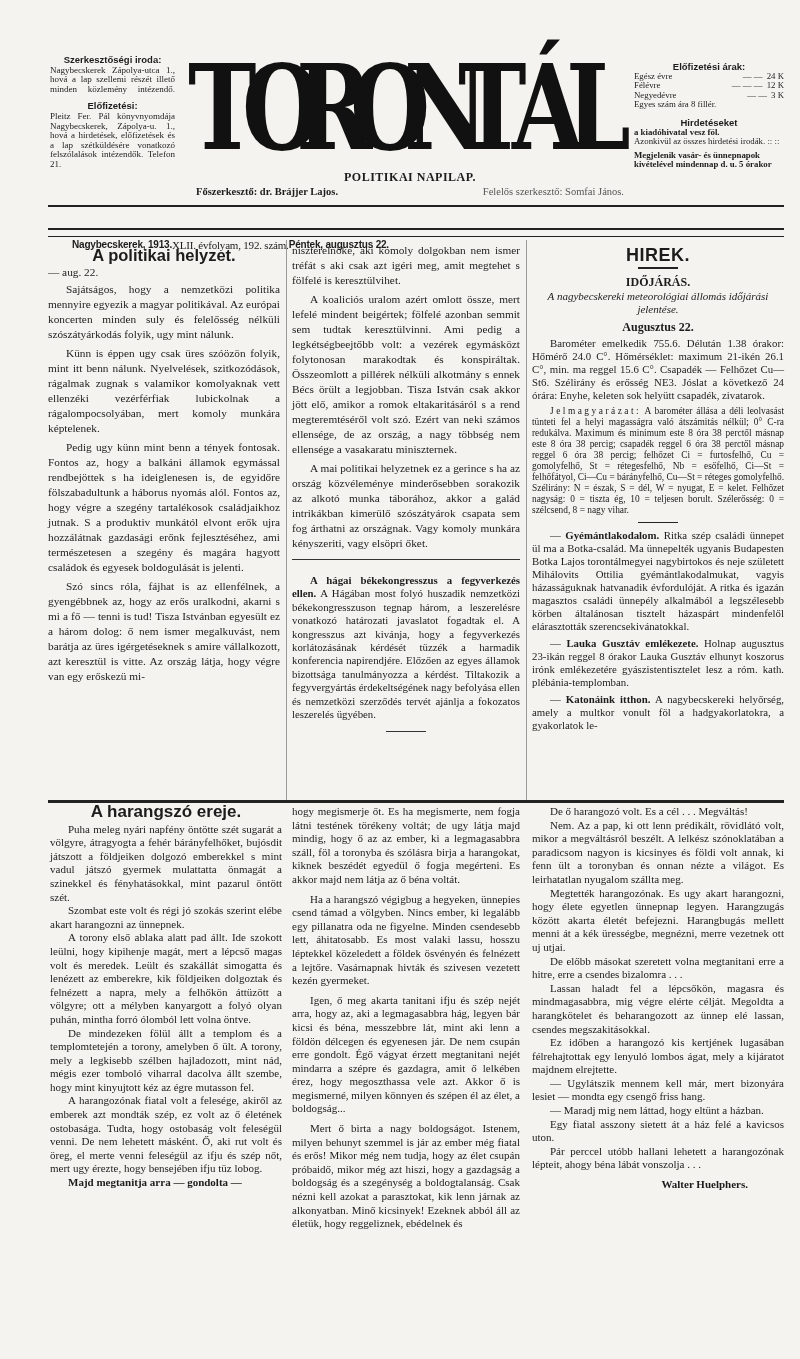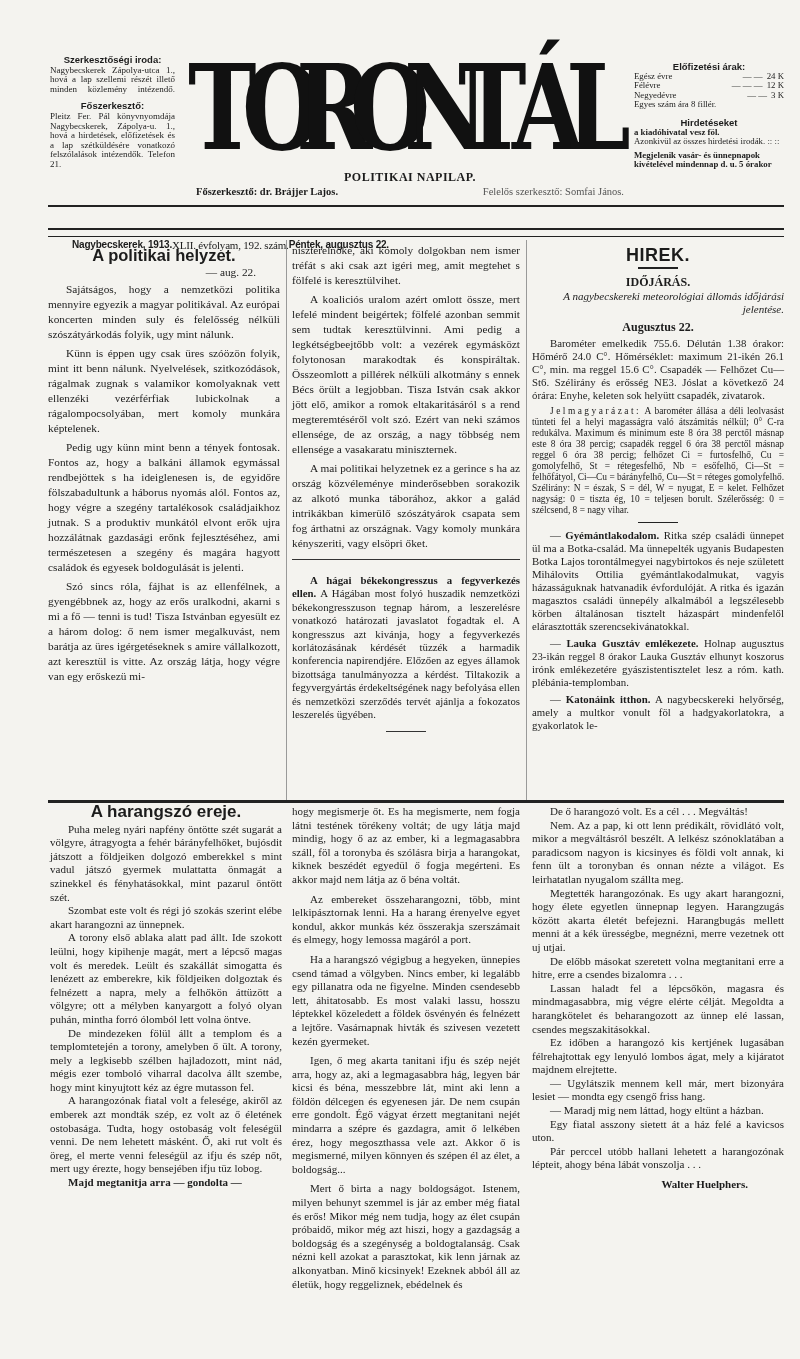--- a/index.html
+++ b/index.html
@@ -29,44 +29,44 @@
   .dateline { position: absolute; left: 72px; top: 214px; width: 715px; display: flex; justify-content: flex-start; font-size: 10px; font-weight: bold; font-family: "Liberation Sans", sans-serif; letter-spacing: -0.2px; margin-top: 25px; }
   .dateline .mid { font-weight: normal; font-family: "Liberation Serif", serif; font-size: 11px; }
 
   .vrule { position: absolute; width: 1px; background: #999; }
 
   
   .col { position: absolute; font-size: 11.3px; line-height: 15px; text-align: justify; }
   .col p { text-indent: 18px; margin-bottom: 4px; }
   .col p.noind { text-indent: 0; }
   h2.head { font-family: "Liberation Sans", sans-serif; font-weight: bold; font-size: 16.5px; text-align: center; margin: 0 0 2px; }
-  .dateright { text-align: right; padding-right: 24px; margin-bottom: 2px; }
+  .dateright { text-align: left; padding-right: 24px; margin-bottom: 2px; }
   .b { font-weight: bold; }
   .spaced { letter-spacing: 2.5px; }
 
   .hirek-title { font-family: "Liberation Sans", sans-serif; font-weight: bold; font-size: 18px; text-align: center; letter-spacing: 0.5px; }
   .short-rule { width: 40px; height: 2px; background: #222; margin: 4px auto 6px; }
   .small-head { font-weight: bold; text-align: center; font-size: 12px; }
-  .italic { font-style: italic; text-align: right; font-size: 11px; line-height: 13px; }
+  .italic { font-style: italic; text-align: center; font-size: 11px; line-height: 13px; }
   .weather-small { font-size: 9.4px; line-height: 11px; }
   .news-item { font-size: 10.8px; line-height: 13px; }
 
   .bottom-col { position: absolute; font-size: 11px; line-height: 13.6px; text-align: justify; }
   .bottom-col p { text-indent: 18px; }
   .sig { text-align: right; font-weight: bold; padding-right: 36px; margin-top: 6px; }
 </style>
 </head>
 <body>
 
 <div class="page">
 
   <div class="left-box">
     <h4>Szerkesztőségi iroda:</h4>
     <p>Nagybecskerek Zápolya-utca 1., hová a lap szellemi részét illető minden közlemény intézendő.</p>
-    <h4>Főszerkesztő:</h4>
+    <h4>Előfizetési:</h4>
     <p>Pleitz Fer. Pál könyvnyomdája Nagybecskerek, Zápolya-u. 1., hová a hirdetések, előfizetések és a lap szétküldésére vonatkozó felszólalások intézendők. Telefon 21.</p>
   </div>
 
   <div class="logo">
     <span>T</span>
     <span>O</span>
     <span>R</span>
     <span>O</span>
     <span>N</span>
     <span>T</span>
@@ -156,21 +156,20 @@
     <p>Puha meleg nyári napfény öntötte szét sugarát a völgyre, átragyogta a fehér bárányfelhőket, bujósdit játszott a földjeiken dolgozó emberekkel s mint vadul játszó gyermek mulattatta önmagát a szinekkel és fényhatásokkal, mint pazarul öntött szét.</p>
     <p>Szombat este volt és régi jó szokás szerint elébe akart harangozni az ünnepnek.</p>
     <p>A torony első ablaka alatt pad állt. Ide szokott leülni, hogy kipihenje magát, mert a lépcső magas volt és meredek. Leült és szakállát simogatta és lenézett az emberekre, kik földjeiken dolgoztak és felnézett a napra, mely a felhőkön áttüzött a völgyre; ott a mélyben kanyargott a folyó olyan puhán, mintha forró ólomból lett volna öntve.</p>
     <p>De mindezeken fölül állt a templom és a templomtetején a torony, amelyben ő ült. A torony, mely a legkisebb szélben hajladozott, mint nád, mégis ezer tomboló viharral dacolva állt szembe, hogy mint kinyujtott kéz az égre mutasson fel.</p>
     <p>A harangozónak fiatal volt a felesége, akiről az emberek azt mondták szép, ez volt az ő életének ostobasága. Tudta, hogy ostobaság volt feleségül venni. De nem lehetett másként. Ő, aki rut volt és öreg, el merte venni feleségül az ifju és szép nőt, mert ugy érezte, hogy bensejében ifju tüz lobog.</p>
     <p class="b">Majd megtanitja arra — gondolta —</p>
   </div>
 
   <div class="bottom-col" style="left:292px;top:805px;width:228px;">
     <p style="text-indent:0">hogy megismerje őt. Es ha megismerte, nem fogja látni testének törékeny voltát; de ugy látja majd mindig, hogy ő az az ember, ki a legmagasabbra száll, föl a toronyba és szólásra birja a harangokat, kiknek beszédét egyedül ő fogja megérteni. Es akkor majd nem látja az ő béna voltát.</p>
-    <p style="margin-top:6px">Az embereket összeharangozni, több, mint lelkipásztornak lenni. Ha a harang érenyelve egyet kondul, akkor munkás kéz összerakja szerszámait és elmegy, hogy lemossa magáról a port.</p>
     <p style="margin-top:6px">Ha a harangszó végigbug a hegyeken, ünnepies csend támad a völgyben. Nincs ember, ki legalább egy pillanatra oda ne figyelne. Minden csendesebb lett, áhitatosabb. Es most valaki lassu, hosszu léptekkel közeledett a földek ösvényén és felnézett a lejtőre. Vasárnapnak hivták és szivesen vezetett kezén gyermeket.</p>
     <p style="margin-top:6px">Igen, ő meg akarta tanitani ifju és szép nejét arra, hogy az, aki a legmagasabbra hág, legyen bár kicsi és béna, messzebbre lát, mint aki lenn a földön délcegen és egyenesen jár. De nem csupán erre gondolt. Égő vágyat érzett megtanitani nejét mindarra a szépre és gazdagra, amit ő lelkében érez, hogy megoszthassa vele azt. Akkor ő is megismerné, milyen könnyen és szépen él az élet, a boldogság...</p>
     <p style="margin-top:6px">Mert ő birta a nagy boldogságot. Istenem, milyen behunyt szemmel is jár az ember még fiatal és erős! Mikor még nem tudja, hogy az élet csupán próbaidő, mikor még azt hiszi, hogy a gazdagság a boldogság és a szegénység a boldogtalanság. Csak nézni kell azokat a parasztokat, kik lenn járnak az alkonyatban. Minő kicsinyek! Ezeknek abból áll az életük, hogy reggeliznek, ebédelnek és</p>
   </div>
 
   <div class="bottom-col" style="left:532px;top:805px;width:252px;">
     <p>De ő harangozó volt. Es a cél . . . Megváltás!</p>
     <p>Nem. Az a pap, ki ott lenn prédikált, rövidlátó volt, mikor a megváltásról beszélt. A lelkész szónoklatában a paradicsom nagyon is kicsinyes és földi volt annak, ki fenn ült a toronyban és onnan nézte a világot. Es leirhatatlan nyugalom szállta meg.</p>
     <p>Megtették harangozónak. Es ugy akart harangozni, hogy élete egyetlen ünnepnap legyen. Harangzugás között akarta életét befejezni. Harangbugás mellett menni át a kék ürességbe, megnézni, merre vezetnek ott uj utjai.</p>
     <p>De előbb másokat szeretett volna megtanitani erre a hitre, erre a csendes bizalomra . . .</p>

